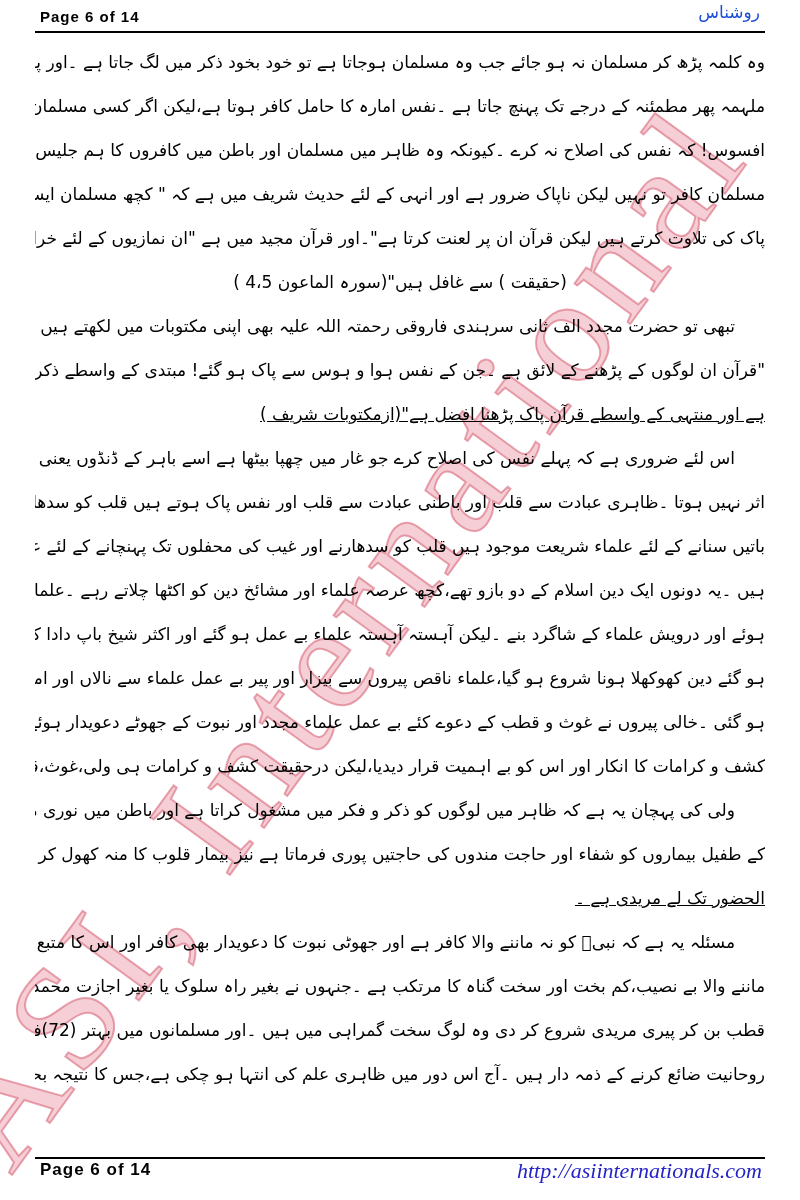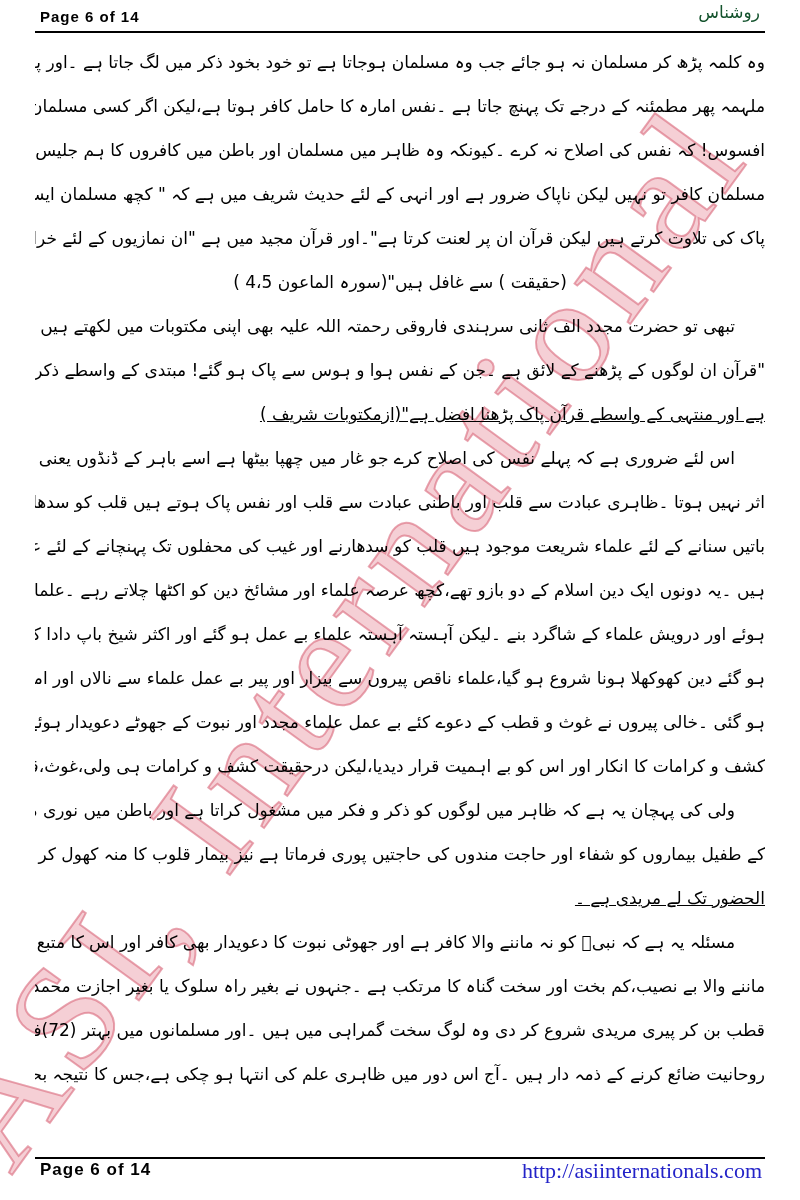--- a/index.html
+++ b/index.html
@@ -14,21 +14,21 @@
   
   .hdr{position:absolute;top:0;left:35px;right:35px;height:30px;}
   .hdr .pg{
     position:absolute;left:5px;top:8px;
     font-family:"Liberation Sans",sans-serif;
     font-weight:bold;font-size:15px;letter-spacing:1px;color:#000;
   }
   .hdr .ttl{
     position:absolute;right:5px;top:2px;
     direction:rtl;font-family:"DejaVu Sans",sans-serif;
-    font-size:17px;color:#14532d;
+    font-size:17px;color:#1d4ed8;
   }
   .rule-top{position:absolute;top:31px;left:35px;width:730px;height:0;border-top:2px solid #000;}
   
   .body-text{
     position:absolute;top:40px;left:35px;width:730px;
     z-index:2;
   }
   .line{
     direction:rtl;
     font-family:"DejaVu Sans",sans-serif;
@@ -64,20 +64,21 @@
   .rule-bottom{position:absolute;top:1157px;left:35px;width:730px;height:0;border-top:2px solid #000;}
   .ftr-pg{
     position:absolute;left:40px;top:1160px;
     font-family:"Liberation Sans",sans-serif;
     font-weight:bold;font-size:17px;letter-spacing:1px;color:#000;
     z-index:2;
   }
   .ftr-url{
     position:absolute;right:38px;top:1158px;
     font-family:"Liberation Serif",serif;
+    font-style:italic;
     font-size:22px;
     color:#2323c8;
     text-decoration:none;
     z-index:2;
   }
 </style>
 </head>
 <body>
 
 <div class="page">

